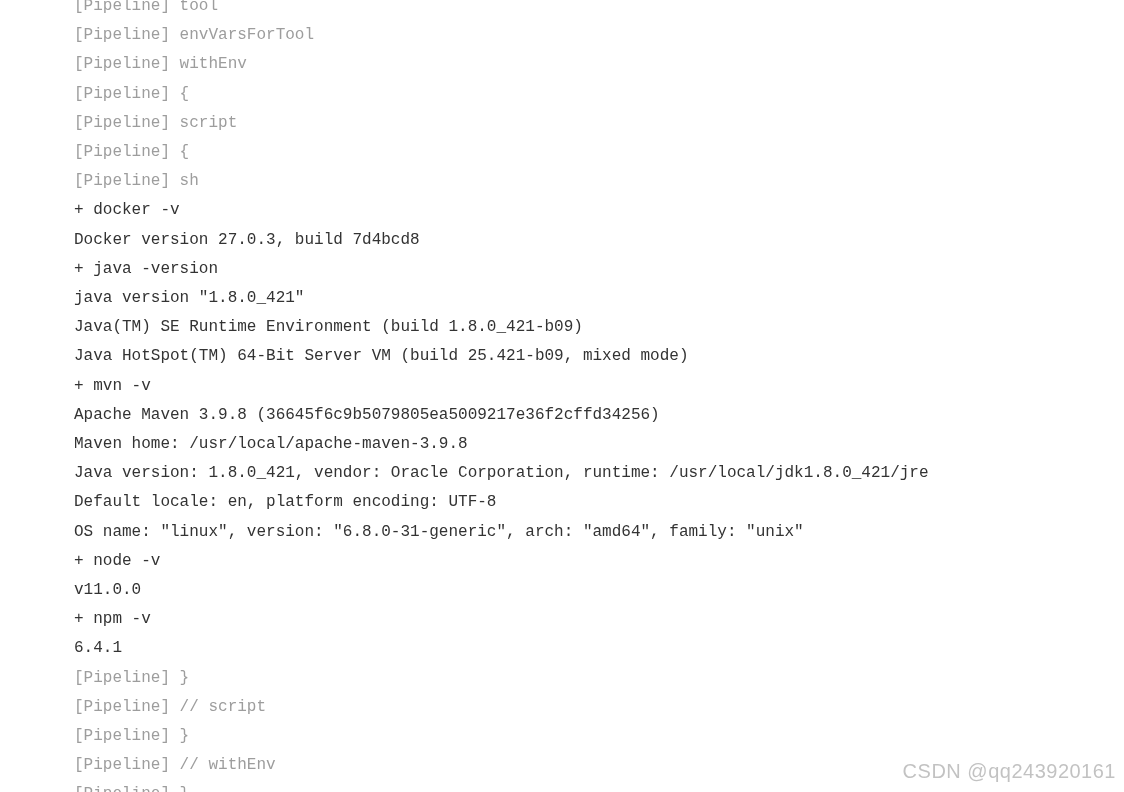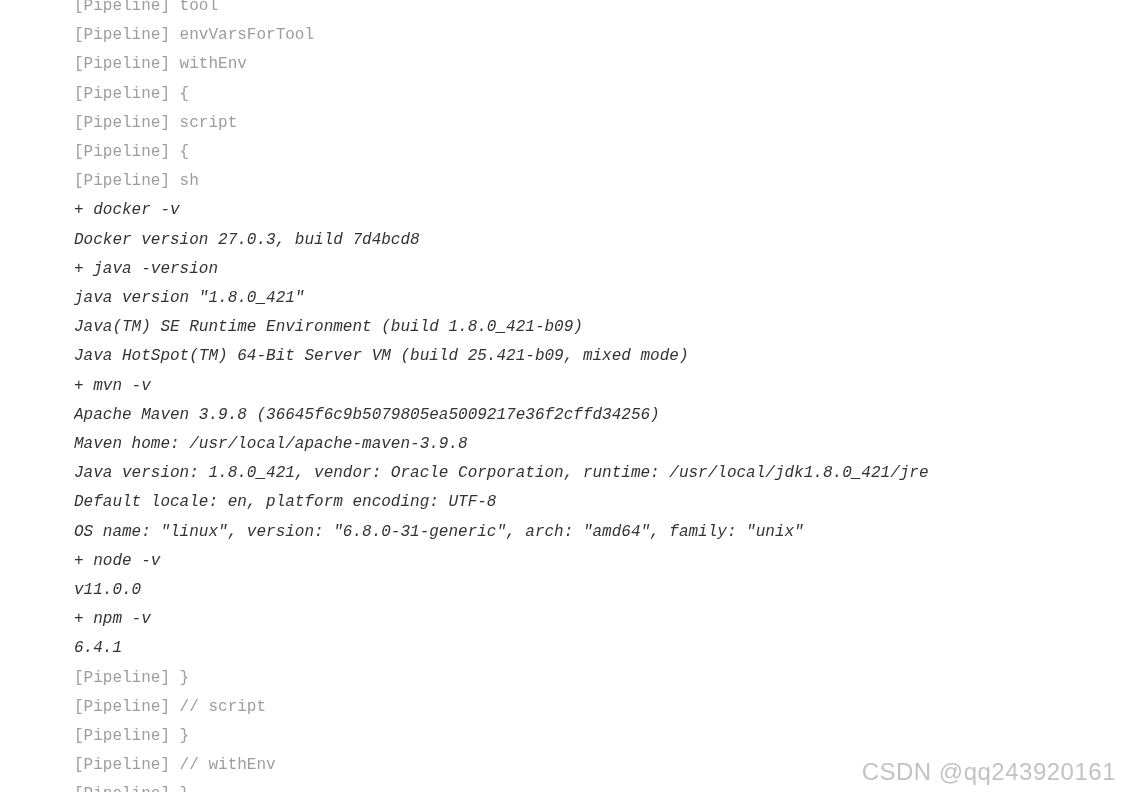--- a/index.html
+++ b/index.html
@@ -21,28 +21,28 @@
     left: 74px;
     right: 0;
     bottom: 0;
     white-space: pre;
     overflow: hidden;
   }
   .line {
     display: block;
   }
   .pline { color: #9d9d9d; }
-  .shell { color: #333333; font-style: italic; }
+  .shell { color: #333333; }
   .watermark {
     position: absolute;
     right: 8px;
     bottom: 6px;
     color: rgba(120,120,120,0.45);
     font-family: -apple-system, "Segoe UI", "Helvetica Neue", Arial, "Microsoft YaHei", sans-serif;
-    font-size: 24px;
+    font-size: 20px;
     letter-spacing: 0.5px;
     pointer-events: none;
     user-select: none;
   }
 </style>
 </head>
 <body>
 
 <div class="console" id="console"><span class="line pline">[Pipeline] tool</span><span class="line pline">[Pipeline] envVarsForTool</span><span class="line pline">[Pipeline] withEnv</span><span class="line pline">[Pipeline] {</span><span class="line pline">[Pipeline] script</span><span class="line pline">[Pipeline] {</span><span class="line pline">[Pipeline] sh</span><span class="line shell">+ docker -v</span><span class="line shell">Docker version 27.0.3, build 7d4bcd8</span><span class="line shell">+ java -version</span><span class="line shell">java version "1.8.0_421"</span><span class="line shell">Java(TM) SE Runtime Environment (build 1.8.0_421-b09)</span><span class="line shell">Java HotSpot(TM) 64-Bit Server VM (build 25.421-b09, mixed mode)</span><span class="line shell">+ mvn -v</span><span class="line shell">Apache Maven 3.9.8 (36645f6c9b5079805ea5009217e36f2cffd34256)</span><span class="line shell">Maven home: /usr/local/apache-maven-3.9.8</span><span class="line shell">Java version: 1.8.0_421, vendor: Oracle Corporation, runtime: /usr/local/jdk1.8.0_421/jre</span><span class="line shell">Default locale: en, platform encoding: UTF-8</span><span class="line shell">OS name: "linux", version: "6.8.0-31-generic", arch: "amd64", family: "unix"</span><span class="line shell">+ node -v</span><span class="line shell">v11.0.0</span><span class="line shell">+ npm -v</span><span class="line shell">6.4.1</span><span class="line pline">[Pipeline] }</span><span class="line pline">[Pipeline] // script</span><span class="line pline">[Pipeline] }</span><span class="line pline">[Pipeline] // withEnv</span><span class="line pline">[Pipeline] }</span></div>
 

